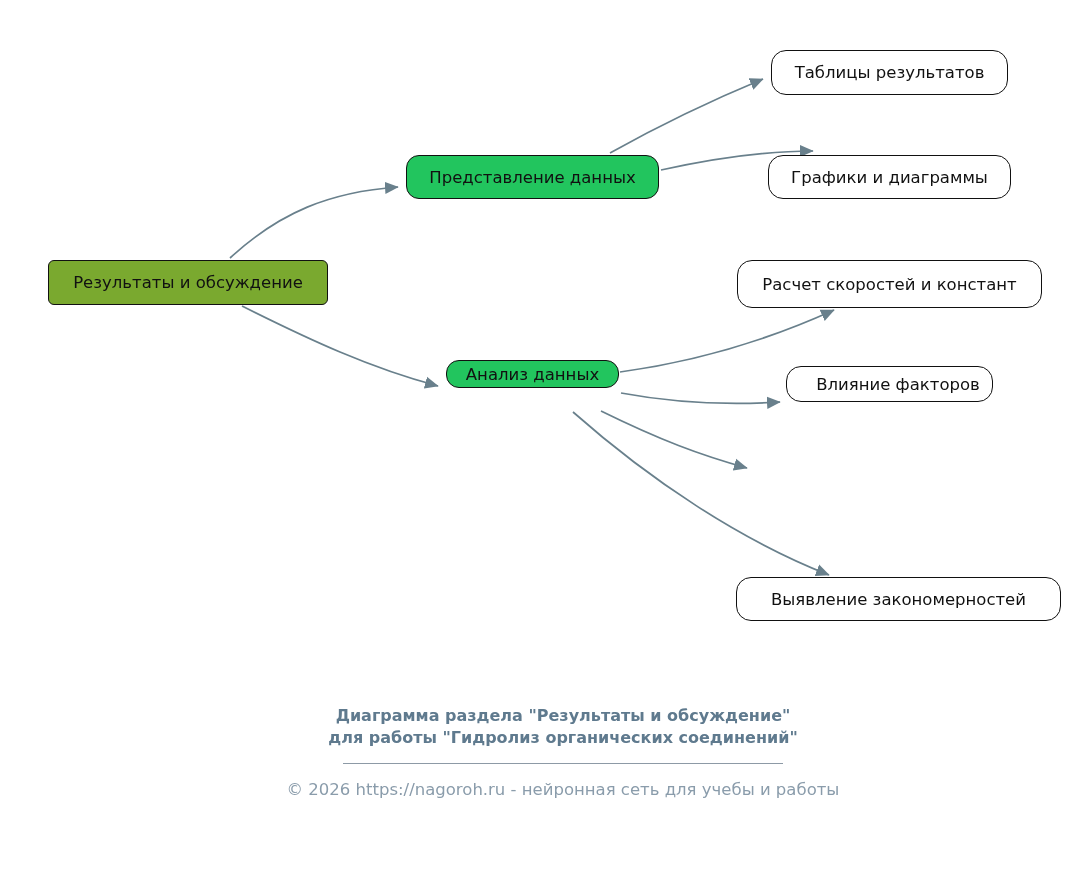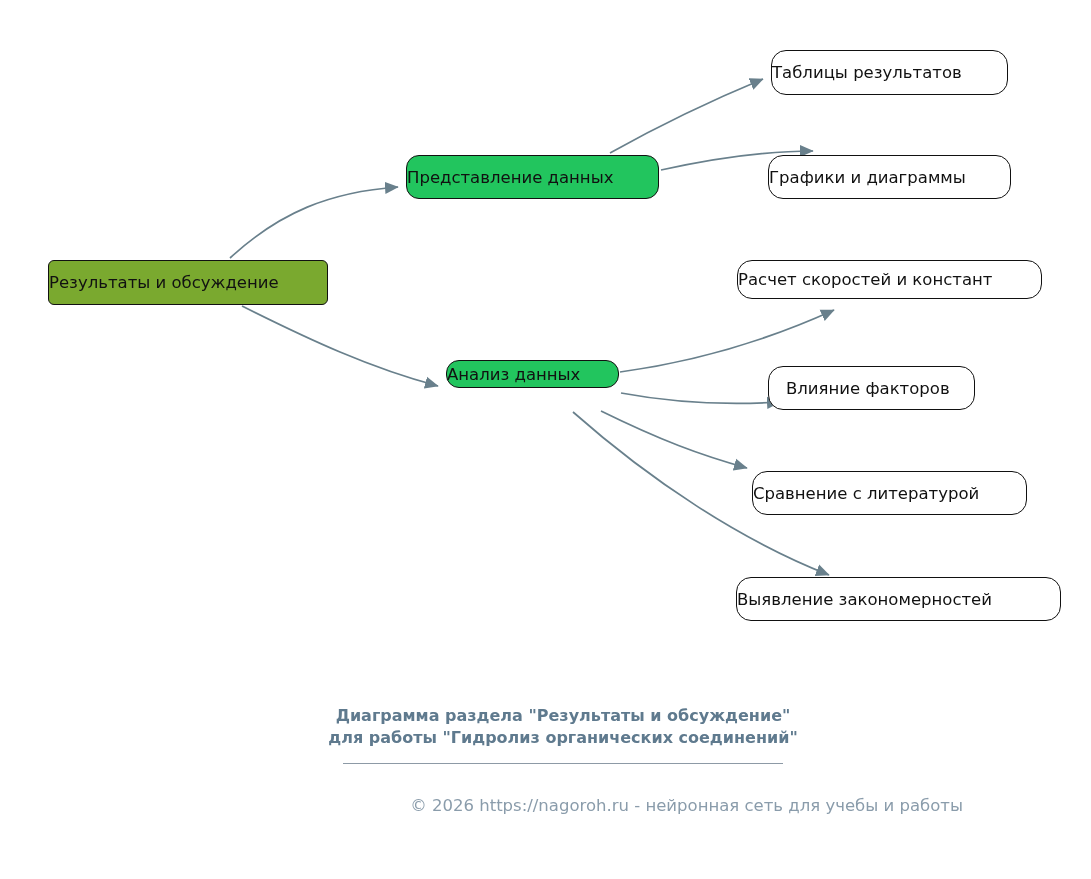--- a/index.html
+++ b/index.html
@@ -19,21 +19,21 @@
   .edges {
     position: absolute;
     left: 0; top: 0;
     width: 1091px; height: 879px;
     pointer-events: none;
   }
   .node {
     position: absolute;
     display: flex;
     align-items: center;
-    justify-content: flex-start;
+    justify-content: center;
     border: 1.5px solid #111111;
     border-radius: 13px;
     font-size: 16.5px;
     color: #111111;
     white-space: nowrap;
     box-sizing: border-box;
   }
   .node-root   { background: #7aa92f; border-radius: 6px; }
   .node-branch { background: #22c55e; }
   .node-leaf   { background: #ffffff; border-radius: 15px; }
@@ -51,24 +51,23 @@
     line-height: 22px;
   }
   .divider {
     margin: 14px auto 0 auto;
     width: 440px;
     border: 0;
     border-top: 1px solid #8d9aa6;
     height: 0;
   }
   .copyright {
-    margin-top: 32px;
+    margin-top: 16px;
     font-size: 16.5px;
     color: #8a9cab;
-    text-align: right;
   }
 </style>
 </head>
 <body>
 
 <div class="page">
 
   <svg class="edges" width="1091" height="879" viewBox="0 0 1091 879" xmlns="http://www.w3.org/2000/svg">
     <defs>
       <marker id="arrow" viewBox="0 0 10 8" refX="8.5" refY="4" markerWidth="9" markerHeight="8" orient="auto">
@@ -100,31 +99,28 @@
   </div>
 
   <div class="node node-leaf" style="left:771px; top:50px; width:237px; height:45px;">
     <span>Таблицы результатов</span>
   </div>
 
   <div class="node node-leaf" style="left:768px; top:155px; width:243px; height:44px;">
     <span>Графики и диаграммы</span>
   </div>
 
-  <div class="node node-leaf" style="left:737px; top:260px; width:305px; height:39px;">
+  <div class="node node-leaf" style="left:737px; top:260px; width:305px; height:48px;">
     <span>Расчет скоростей и констант</span>
   </div>
 
-  <div class="node node-leaf" style="left:768px; top:366px; width:207px; height:44px;padding-left:17px;">
+  <div class="node node-leaf" style="left:786px; top:366px; width:207px; height:36px;padding-left:17px;">
     <span>Влияние факторов</span>
   </div>
 
-  <div class="node node-leaf" style="left:752px; top:471px; width:275px; height:44px;">
-    <span>Сравнение с литературой</span>
-  </div>
 
   <div class="node node-leaf" style="left:736px; top:577px; width:325px; height:44px;">
     <span>Выявление закономерностей</span>
   </div>
 
   <div class="footer">
     <div class="caption-line">Диаграмма раздела "Результаты и обсуждение"</div>
     <div class="caption-line">для работы "Гидролиз органических соединений"</div>
     <hr class="divider">
     <div class="copyright">© 2026 https://nagoroh.ru - нейронная сеть для учебы и работы</div>

